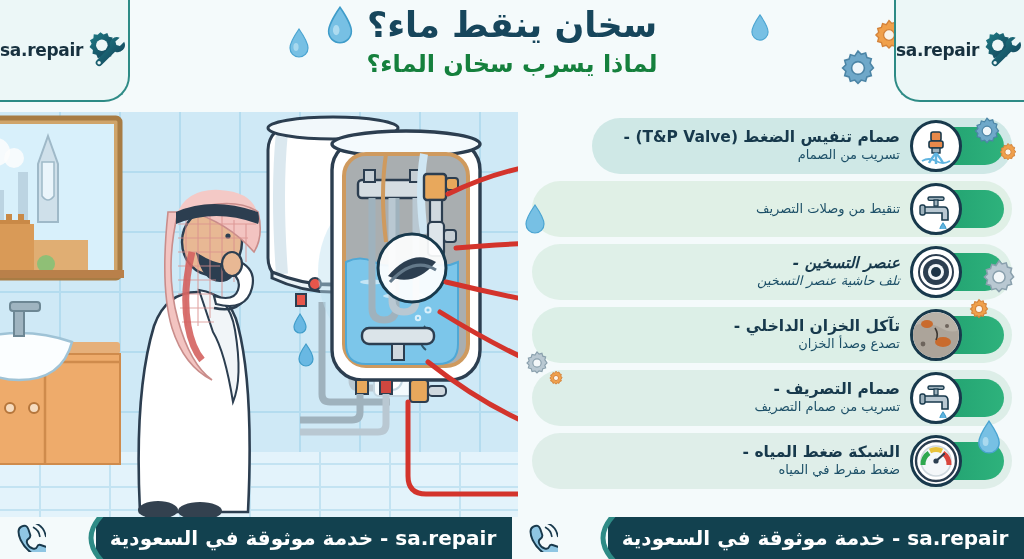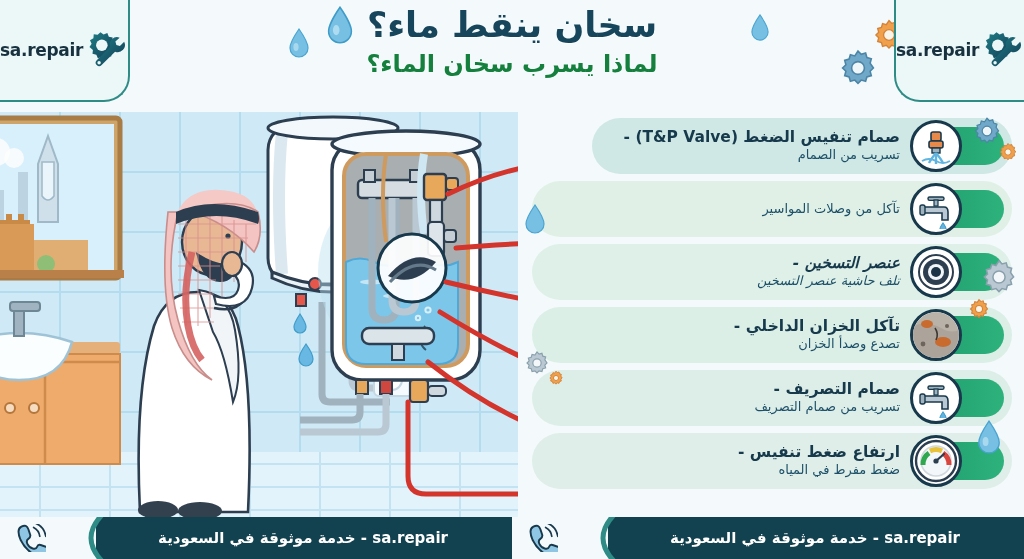--- a/index.html
+++ b/index.html
@@ -47,21 +47,21 @@
   .row .t2{font-size:13px;color:#1d5068;line-height:1.25;}
 
   
   .footer{position:absolute;left:0;bottom:0;width:1024px;height:42px;background:#12414f;overflow:hidden;}
   .fhalf{position:absolute;top:0;width:512px;height:42px;overflow:hidden;}
   .fhalf.l{left:0;} .fhalf.r{left:512px;}
   .fcap{position:absolute;left:0;top:0;width:96px;height:42px;background:#f4fafb;}
   .fcurve{position:absolute;left:60px;top:-6px;width:70px;height:54px;}
   .fphone{position:absolute;left:16px;top:7px;width:30px;height:28px;}
   .ftext{position:absolute;left:104px;right:10px;top:0;height:42px;display:flex;align-items:center;
-         justify-content:center;font-size:15px;font-weight:bold;color:#ffffff;direction:rtl;}
+         justify-content:center;font-size:20px;font-weight:bold;color:#ffffff;direction:rtl;}
 </style>
 </head>
 <body>
 
 <div id="page">
 
   <div class="header">
 
     <svg class="drop" style="left:288px;top:28px;" width="22" height="30" viewBox="0 0 22 30">
       <path d="M11 1 C11 1 2 14 2 20 a9 9 0 0 0 18 0 C20 14 11 1 11 1z" fill="#77c0e4" stroke="#4aa4d1" stroke-width="1.2"></path>
@@ -321,21 +321,21 @@
       <div class="iconcirc">
         <svg width="40" height="40" viewBox="0 0 40 40">
           <rect x="12" y="8" width="16" height="3.4" rx="1.6" fill="#9fb2bd" stroke="#18394c" stroke-width="1.4"></rect>
           <rect x="18" y="11" width="4" height="6" fill="#9fb2bd" stroke="#18394c" stroke-width="1.2"></rect>
           <path d="M6 18h22q4 0 4 5v8h-6v-7H6z" fill="#b9c8d2" stroke="#18394c" stroke-width="1.6"></path>
           <rect x="4" y="16" width="5" height="10" rx="2" fill="#9fb2bd" stroke="#18394c" stroke-width="1.4"></rect>
           <path d="M27 34 q-3 4 -3 6 a3 3 0 0 0 6 0 q0 -2 -3 -6z" fill="#5fb4e0" stroke="#3f9cc9" stroke-width="1.2"></path>
         </svg>
       </div>
       <div class="txt">
-        <div class="t2">تآكل من وصلات المواسير</div>
+        <div class="t2">تنقيط من وصلات التصريف</div>
       </div>
     </div>
 
     <div class="row" style="top:132px;width:480px;background:#dff0e8;font-style:italic;">
       <div class="badge">
         <span class="num">3</span>
       </div>
       <div class="iconcirc">
         <svg width="40" height="40" viewBox="0 0 40 40">
           <circle cx="20" cy="20" r="17" fill="#ffffff" stroke="#2c3e50" stroke-width="2"></circle>
@@ -399,21 +399,21 @@
           <circle cx="22" cy="22" r="20" fill="#ffffff" stroke="#2c3e50" stroke-width="2.4"></circle>
           <circle cx="22" cy="22" r="15" fill="#f4f7f9" stroke="#cfd8de" stroke-width="1.6"></circle>
           <path d="M9 26 a14 14 0 0 1 6 -12" stroke="#2fa84f" stroke-width="5" fill="none"></path>
           <path d="M16 12 a14 14 0 0 1 12 0" stroke="#e8c23a" stroke-width="5" fill="none"></path>
           <path d="M29 14 a14 14 0 0 1 6 12" stroke="#d9453c" stroke-width="5" fill="none"></path>
           <path d="M22 22 L30 15" stroke="#2c3e50" stroke-width="2.2" stroke-linecap="round"></path>
           <circle cx="22" cy="22" r="2.6" fill="#2c3e50"></circle>
         </svg>
       </div>
       <div class="txt">
-        <div class="t1">ارتفاع ضغط تنفيس -</div>
+        <div class="t1">الشبكة ضغط المياه -</div>
         <div class="t2">ضغط مفرط في المياه</div>
       </div>
     </div>
 
     <svg style="position:absolute;left:454px;top:4px;" width="30" height="30" viewBox="0 0 40 40">
       <g fill="#6fa8c9" stroke="#4c85a6" stroke-width="1.6">
         <path d="M20 3l3.2 3.3 4.4-1.2 1.3 4.4 4.4 1.3-1.2 4.4L35.4 20l-3.3 3.2 1.2 4.4-4.4 1.3-1.3 4.4-4.4-1.2L20 35.4l-3.2-3.3-4.4 1.2-1.3-4.4-4.4-1.3 1.2-4.4L4.6 20l3.3-3.2-1.2-4.4 4.4-1.3 1.3-4.4 4.4 1.2z"></path>
         <circle cx="20" cy="20" r="6.4" fill="#eff6fa"></circle>
         </g>
     </svg>

